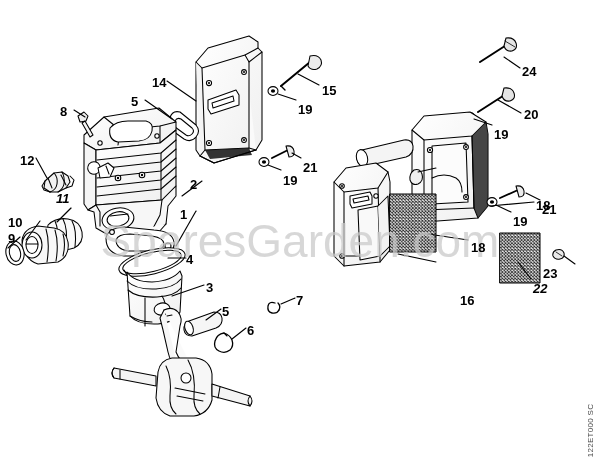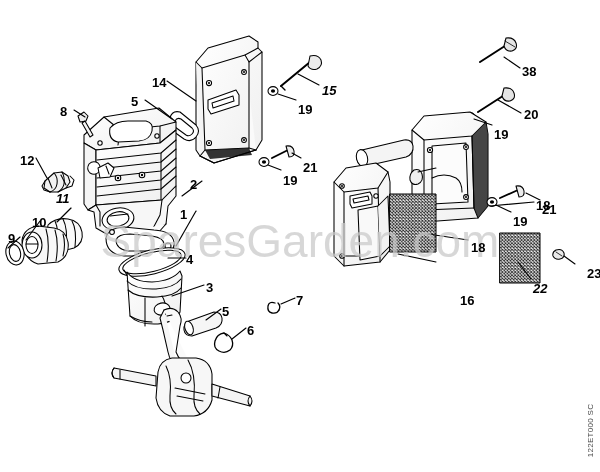--- a/index.html
+++ b/index.html
@@ -400,37 +400,37 @@
 
   <div class="callout" style="left:180px; top:208px;">1</div>
   <div class="callout" style="left:190px; top:178px;">2</div>
   <div class="callout" style="left:206px; top:281px;">3</div>
   <div class="callout" style="left:186px; top:253px;">4</div>
   <div class="callout" style="left:222px; top:305px;">5</div>
   <div class="callout" style="left:247px; top:324px;">6</div>
   <div class="callout" style="left:296px; top:294px;">7</div>
   <div class="callout" style="left:60px;  top:105px;">8</div>
   <div class="callout" style="left:8px;   top:232px;">9</div>
-  <div class="callout" style="left:32px;  top:216px;">10</div>
+  <div class="callout" style="left:8px;  top:216px;">10</div>
   <div class="callout" style="left:56px;  top:192px;font-style:italic;">11</div>
   <div class="callout" style="left:20px;  top:154px;">12</div>
   <div class="callout" style="left:131px; top:95px;">5</div>
   <div class="callout" style="left:152px; top:76px;">14</div>
-  <div class="callout" style="left:322px; top:84px;font-style:italic;">15</div>
+  <div class="callout" style="left:322px; top:84px;">15</div>
   <div class="callout" style="left:460px; top:261px;margin-top:33px;">16</div>
   <div class="callout" style="left:536px; top:199px;">18</div>
   <div class="callout" style="left:471px; top:241px;">18</div>
   <div class="callout" style="left:298px; top:103px;">19</div>
   <div class="callout" style="left:283px; top:174px;">19</div>
   <div class="callout" style="left:494px; top:128px;">19</div>
   <div class="callout" style="left:513px; top:215px;">19</div>
   <div class="callout" style="left:524px; top:108px;">20</div>
   <div class="callout" style="left:303px; top:161px;">21</div>
   <div class="callout" style="left:542px; top:203px;">21</div>
   <div class="callout" style="left:533px; top:282px;font-style:italic;">22</div>
-  <div class="callout" style="left:587px; top:267px;">23</div>
-  <div class="callout" style="left:522px; top:65px;">38</div>
+  <div class="callout" style="left:543px; top:267px;">23</div>
+  <div class="callout" style="left:522px; top:65px;">24</div>
 
   <div id="doc-code-wrap">
     <div id="doc-code-inner">122ET000 SC</div>
   </div>
 
 </div>
 
 </body></html>

